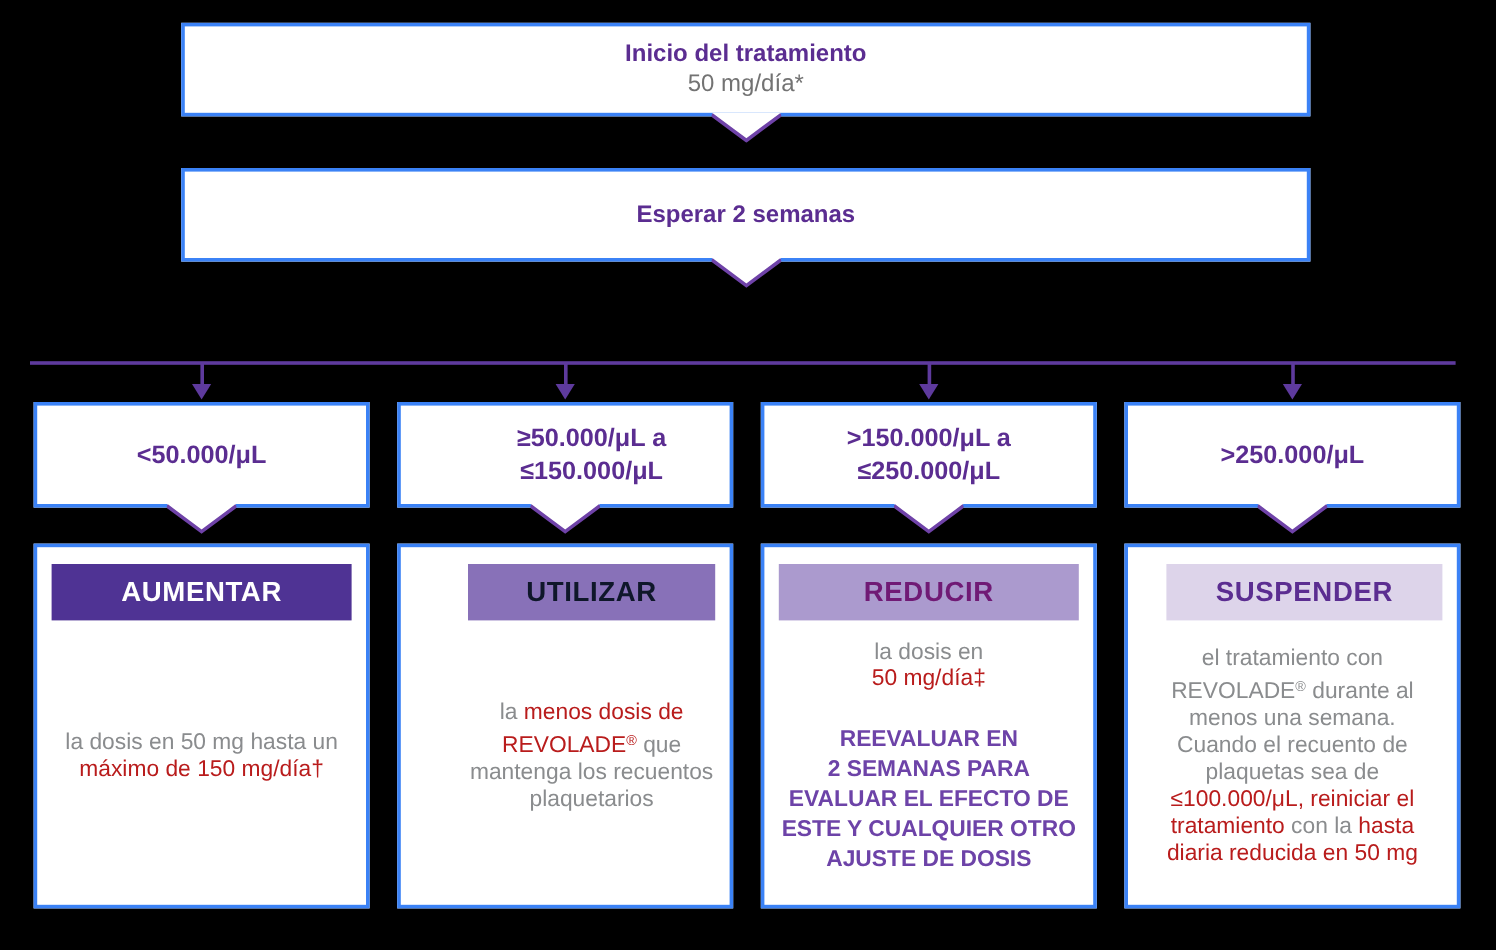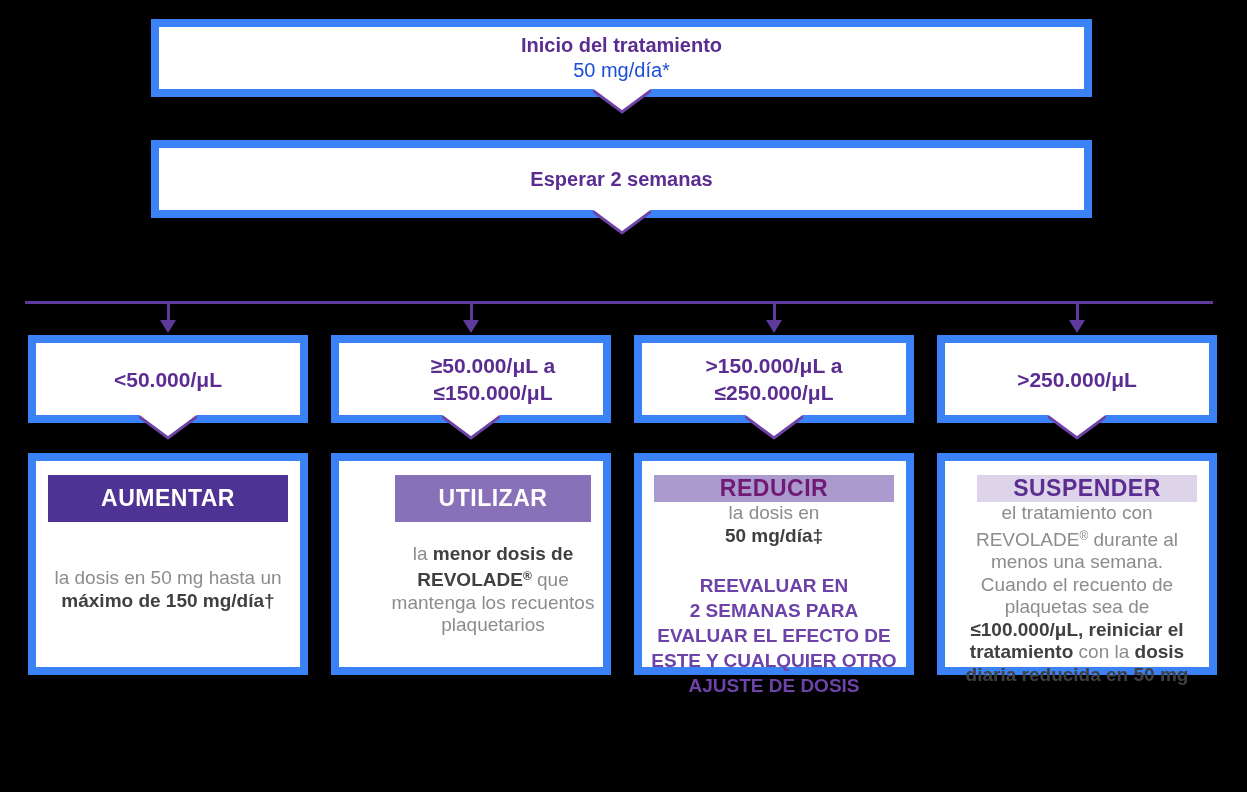--- a/index.html
+++ b/index.html
@@ -1,43 +1,43 @@
 <!DOCTYPE html>
 <html><head>
 <meta charset="utf-8">
 <style>
   html,body{margin:0;padding:0;background:#000;}
   .stage{position:relative;width:1247px;height:792px;background:#000000;
          font-family:"Liberation Sans",sans-serif;overflow:hidden;}
-  .wbox{position:absolute;background:#ffffff;border:8px solid #3b82f6;box-sizing:border-box;}
+  .wbox{position:absolute;background:#ffffff;border:3px solid #3b82f6;box-sizing:border-box;}
   .topbox{left:151px;width:941px;height:78px;display:flex;flex-direction:column;
           align-items:center;justify-content:center;text-align:center;}
   #start-box{top:19px;}
   #wait-box{top:140px;}
   .title{color:#5b2d91;font-weight:bold;font-size:20px;line-height:25px;}
-  .subtitle{color:#1d4ed8;font-size:20px;line-height:25px;}
+  .subtitle{color:#737373;font-size:20px;line-height:25px;}
   .tail{position:absolute;left:50%;transform:translateX(-50%);bottom:-25px;}
   .hline{position:absolute;left:25px;top:301px;width:1188px;height:3px;background:#5e3a9d;}
   .stem{position:absolute;top:303px;width:3px;height:18px;background:#5e3a9d;}
   .ahead{position:absolute;top:320px;width:0;height:0;border-left:8px solid transparent;
          border-right:8px solid transparent;border-top:13px solid #5e3a9d;}
   .cond{top:335px;width:280px;height:88px;display:flex;flex-direction:column;align-items:center;
         justify-content:center;text-align:center;color:#5b2d91;font-weight:bold;
         font-size:21px;line-height:27px;}
-  .action{top:453px;width:280px;height:222px;display:flex;flex-direction:column;}
+  .action{top:453px;width:280px;height:304px;display:flex;flex-direction:column;}
   .hdr{margin:14px 12px 0 12px;height:47px;display:flex;align-items:center;justify-content:center;
        font-weight:bold;font-size:23px;letter-spacing:0.5px;}
   .col0 .hdr{background:#4f3394;color:#ffffff;}
-  .col1 .hdr{background:#8871b8;color:#ffffff;}
+  .col1 .hdr{background:#8871b8;color:#0f172a;}
   .col2 .hdr{background:#ab9ace;color:#701a75;}
   .col3 .hdr{background:#ddd4ea;color:#5b2d91;margin-left:32px;}
   .x0{left:28px;} .x1{left:331px;padding-left:44px;} .x2{left:634px;} .x3{left:937px;}
   .bodytxt{flex:1;display:flex;flex-direction:column;align-items:center;justify-content:center;
            text-align:center;color:#8a8c8e;font-size:19px;line-height:22.5px;padding:0 6px 10px 6px;}
-  .b{font-weight:bold;color:#404040;}
+  .b{font-weight:normal;color:#b91c1c;}
   .sup{font-size:12px;vertical-align:6px;}
   .note{margin-top:26px;color:#6d43a8;font-weight:bold;font-size:19px;line-height:25px;
         text-transform:uppercase;}
 </style>
 </head>
 <body>
 
 <div class="stage">
 
   <div class="wbox topbox" id="start-box">
@@ -104,21 +104,21 @@
     <div class="hdr">AUMENTAR</div>
     <div class="bodytxt">
       <div><span>la dosis en 50 mg hasta un</span></div>
       <div><span class="b">máximo de 150 mg/día†</span></div>
     </div>
   </div>
 
   <div class="wbox action col1 x1">
     <div class="hdr">UTILIZAR</div>
     <div class="bodytxt">
-      <div><span>la </span><span class="b">menor dosis de</span></div>
+      <div><span>la </span><span class="b">menos dosis de</span></div>
       <div><span class="b">REVOLADE</span><span class="b sup">®</span><span> que</span></div>
       <div><span>mantenga los recuentos</span></div>
       <div><span>plaquetarios</span></div>
     </div>
   </div>
 
   <div class="wbox action col2 x2">
     <div class="hdr">REDUCIR</div>
     <div class="bodytxt">
       <div>
@@ -137,18 +137,18 @@
 
   <div class="wbox action col3 x3">
     <div class="hdr">SUSPENDER</div>
     <div class="bodytxt">
       <div><span>el tratamiento con</span></div>
       <div><span>REVOLADE</span><span class="sup">®</span><span> durante al</span></div>
       <div><span>menos una semana.</span></div>
       <div><span>Cuando el recuento de</span></div>
       <div><span>plaquetas sea de</span></div>
       <div><span class="b">≤100.000/μL, reiniciar el</span></div>
-      <div><span class="b">tratamiento</span><span> con la </span><span class="b">dosis</span></div>
+      <div><span class="b">tratamiento</span><span> con la </span><span class="b">hasta</span></div>
       <div><span class="b">diaria reducida en 50 mg</span></div>
     </div>
   </div>
 
 </div>
 
 </body></html>

